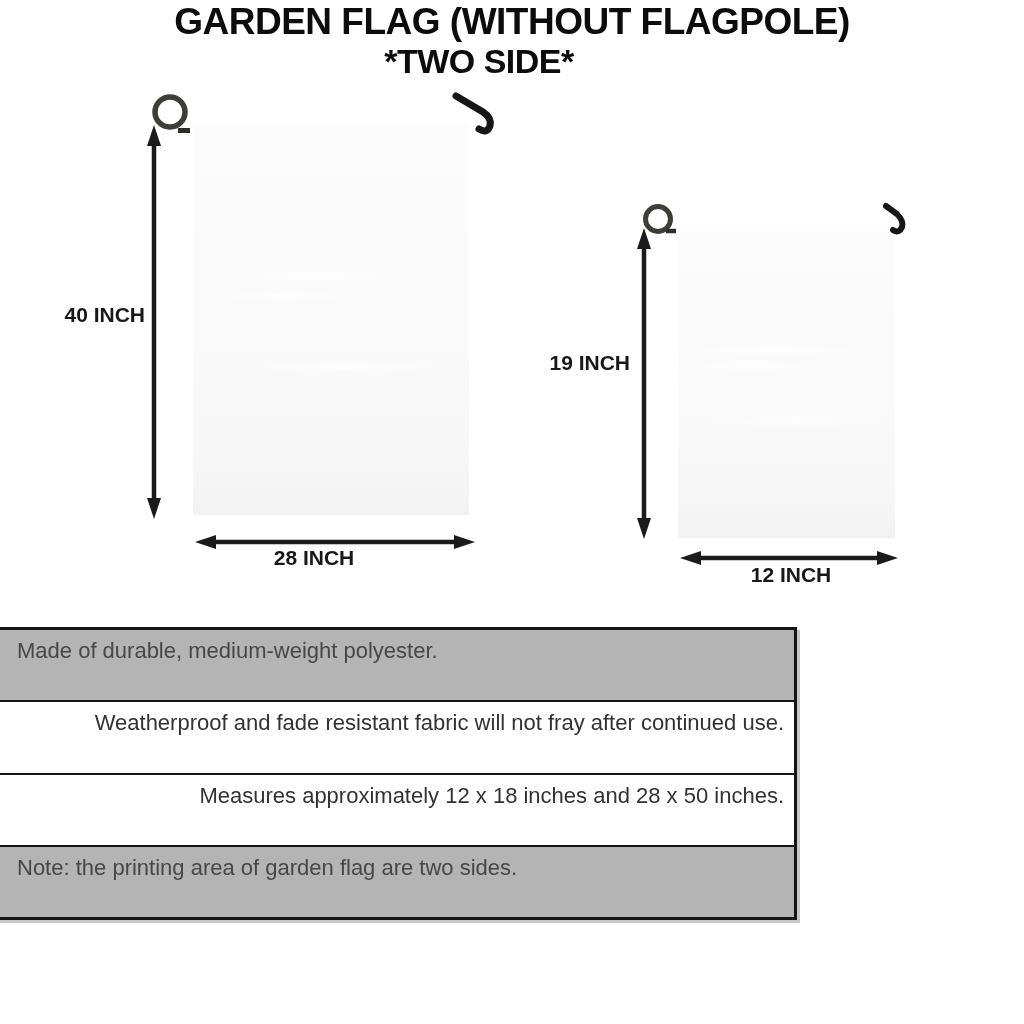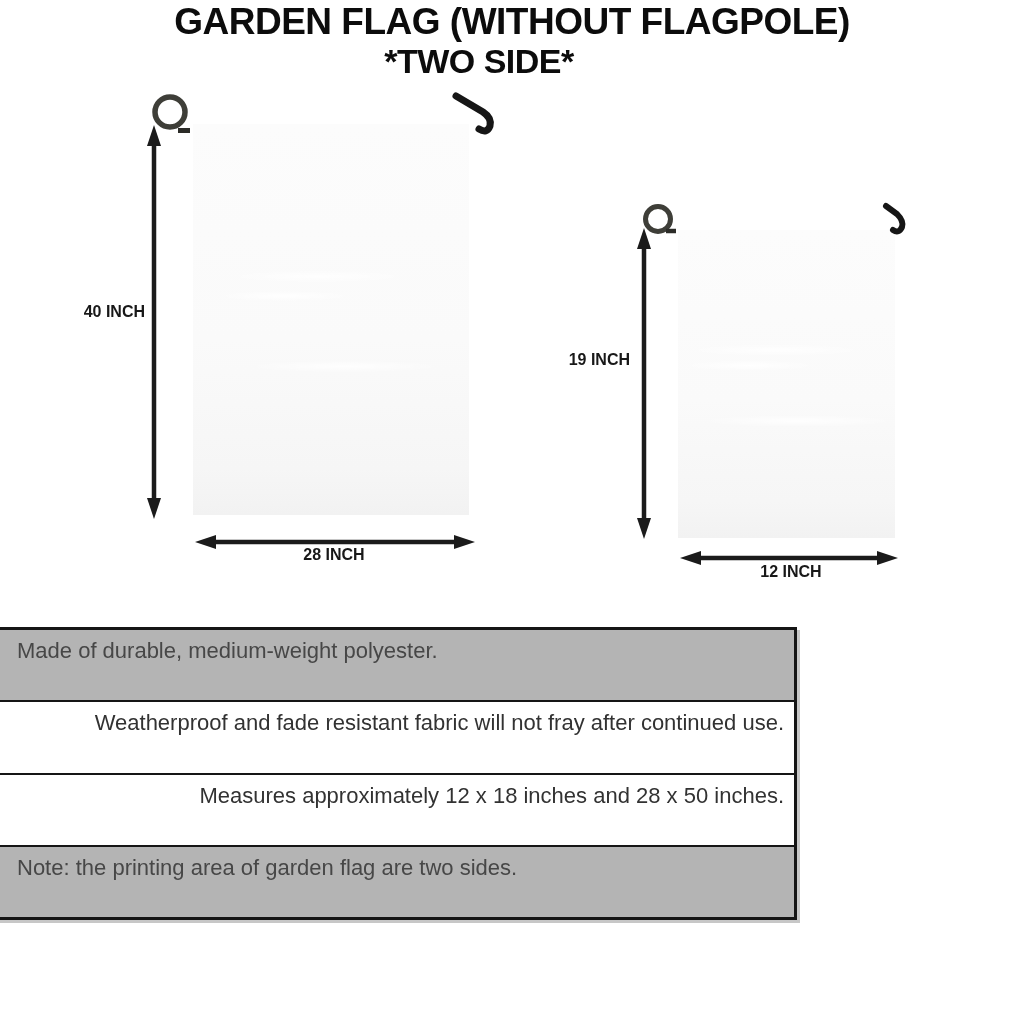--- a/index.html
+++ b/index.html
@@ -54,28 +54,28 @@
   .svg-overlay {
     position: absolute;
     left: 0; top: 0;
     width: 1024px; height: 1024px;
     pointer-events: none;
   }
 
   
   .dim-label {
     position: absolute;
-    font-size: 16px;
+    font-size: 21px;
     font-weight: bold;
     color: #181818;
     letter-spacing: 0px;
     white-space: nowrap;
   }
   .dim-40 { left: 51px;  top: 303px; width: 94px; text-align: right; }
-  .dim-28 { left: 286px; top: 546px; width: 96px; text-align: center; }
+  .dim-28 { left: 266px; top: 546px; width: 96px; text-align: center; }
   .dim-18 { left: 546px; top: 351px; width: 84px; text-align: right; }
   .dim-12 { left: 745px; top: 563px; width: 92px; text-align: center; }
 
   
   .spec-table {
     position: absolute;
     left: -4px;
     top: 627px;
     width: 801px;
     height: 293px;

